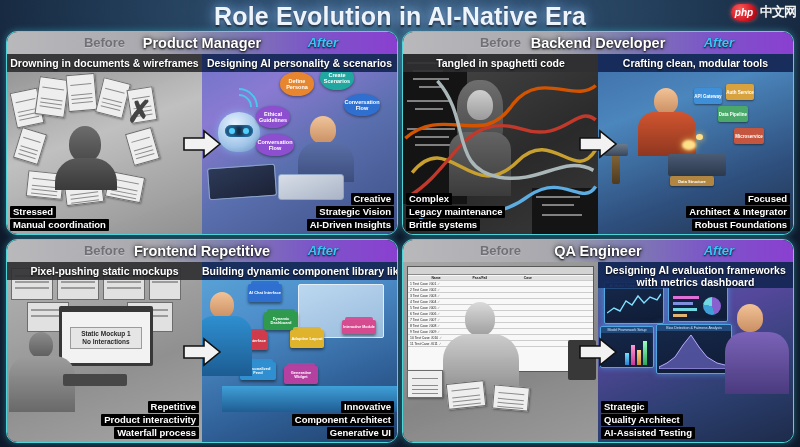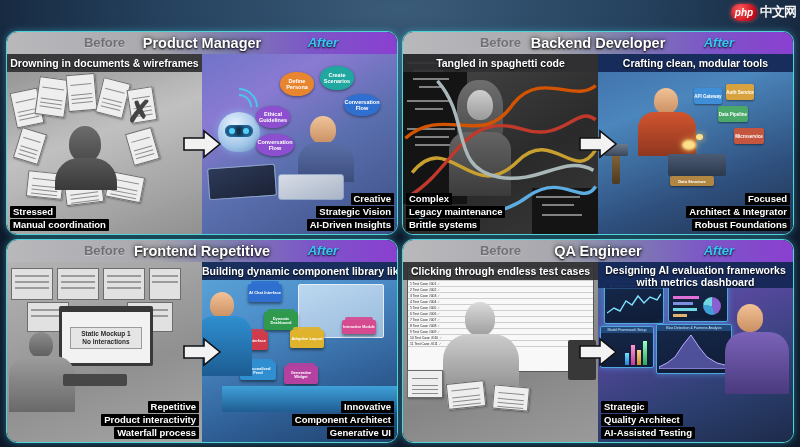--- a/index.html
+++ b/index.html
@@ -206,20 +206,21 @@
     content:"";position:absolute;right:-7px;bottom:-2px;width:20px;height:16px;
     border-radius:50%;background:rgba(255,255,255,.40);
   }
   .person-body{position:absolute;}
 </style>
 </head>
 <body>
 
 <div id="stage">
 
+  <div id="title">Role Evolution in AI-Native Era</div>
 
   <div id="watermark-top">
     <span class="php-badge">php</span>
     <span class="wm-cn">中文网</span>
   </div>
 
   <div id="grid">
 
     <div class="panel">
       <div class="panel-head">
@@ -246,20 +247,21 @@
             <div class="person-head" style="left:62px;top:72px;width:32px;height:36px;background:linear-gradient(180deg,#6d6d6d,#4c4c4c);"></div>
             <div class="person-body" style="left:48px;top:104px;width:62px;height:32px;background:linear-gradient(180deg,#5a5a5a,#3d3d3d);border-radius:24px 24px 0 0;"></div>
           </div>
           <div class="tags left">
             <span class="tag">Stressed</span>
             <span class="tag">Manual coordination</span>
           </div>
         </div>
 
         <div class="half">
+          <div class="cap cap-after">Designing AI personality &amp; scenarios</div>
           <div class="scene pm-a">
             <div class="wifi" style="left:18px;top:34px;width:34px;height:34px;transform:rotate(45deg);"></div>
             <div class="wifi" style="left:24px;top:40px;width:22px;height:22px;transform:rotate(45deg);"></div>
             <div class="robot" style="left:16px;top:58px;">
               <div class="visor">
                 <span class="eye" style="left:4px;"></span>
                 <span class="eye" style="right:4px;"></span>
               </div>
             </div>
             <div class="bubble" style="left:78px;top:18px;width:34px;height:24px;background:#e8862f;">Define Persona</div>
@@ -361,20 +363,21 @@
 
     <div class="panel">
       <div class="panel-head">
         <div class="head-before">Before</div>
         <div class="head-title">Frontend Repetitive</div>
         <div class="head-after">After</div>
       </div>
       <div class="panel-body">
 
         <div class="half">
+          <div class="cap cap-before">Pixel-pushing static mockups</div>
           <div class="scene bw fe-b">
             <div class="wire" style="left:4px;top:6px;width:40px;height:30px;">
                 <i style="top:6px;"></i>
                 <i style="top:12px;"></i>
                 <i style="top:18px;"></i>
               </div>
             <div class="wire" style="left:50px;top:6px;width:40px;height:30px;">
                 <i style="top:6px;"></i>
                 <i style="top:12px;"></i>
                 <i style="top:18px;"></i>
@@ -442,21 +445,20 @@
 
     <div class="panel">
       <div class="panel-head">
         <div class="head-before">Before</div>
         <div class="head-title">QA Engineer</div>
         <div class="head-after">After</div>
       </div>
       <div class="panel-body">
 
         <div class="half">
-          <div class="cap cap-before">Clicking through endless test cases</div>
           <div class="scene bw qa-b">
             <div class="sheet" style="left:4px;top:4px;right:4px;height:104px;">
               <div class="hdr"></div>
               <div class="srow" style="top:9px;background:#dcdcdc;font-weight:bold;">
                 <span style="display:inline-block;width:52px;text-align:center;">Name</span>
                 <span style="display:inline-block;width:34px;text-align:center;">Pass/Fail</span>
                 <span style="display:inline-block;width:60px;text-align:center;">Case</span>
               </div>
               <div class="srow" style="top:15px;"><span>1</span> <span>Test Case #001</span> <span class="chk">✓</span></div>
               <div class="srow" style="top:21px;"><span>2</span> <span>Test Case #002</span> <span class="chk">✓</span></div>

